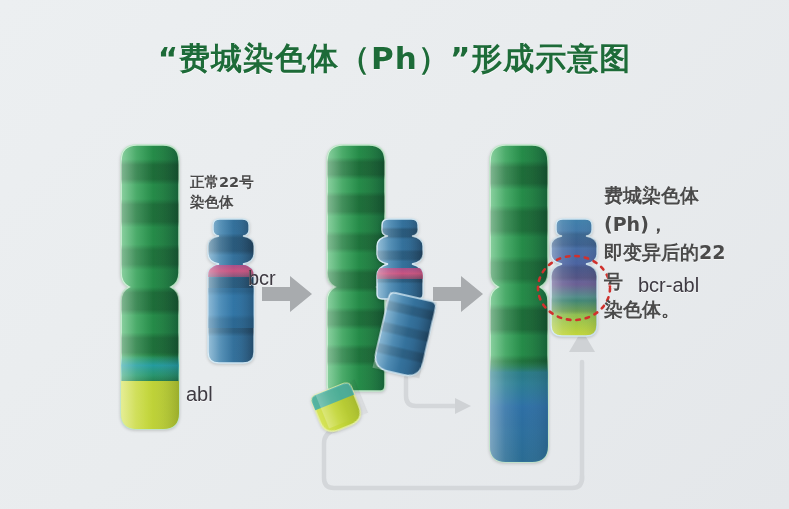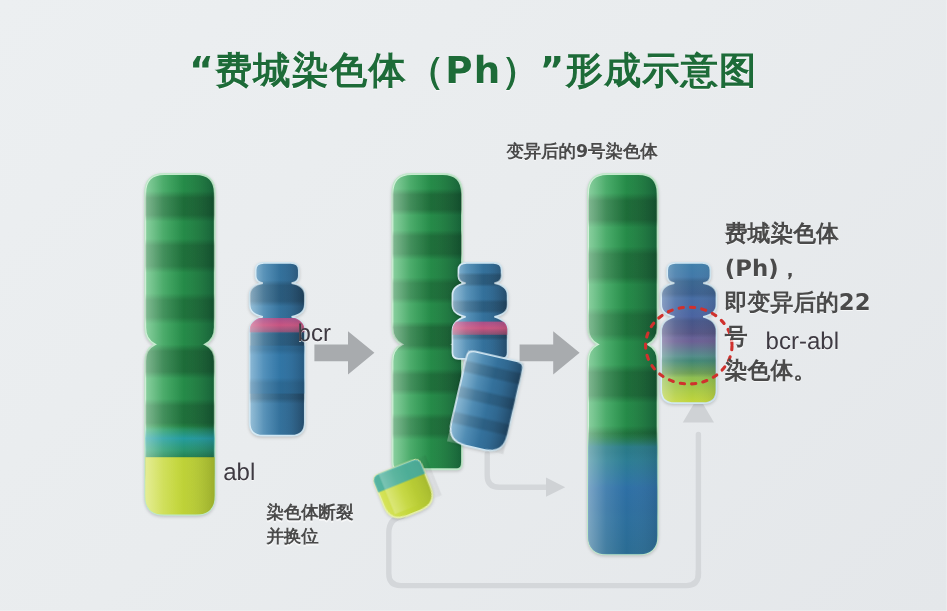--- a/index.html
+++ b/index.html
@@ -288,29 +288,28 @@
       <g clip-path="url(#clipPh)">
         <rect x="548" y="219" width="52" height="118" fill="url(#bands22)" opacity="0.7"></rect>
         <rect x="548" y="219" width="52" height="118" fill="url(#gloss)"></rect>
       </g>
     </g>
 
     <ellipse cx="574" cy="288" rx="36" ry="32" fill="none" stroke="#d0312d" stroke-width="2.6" stroke-dasharray="3.5 6" stroke-linecap="round"></ellipse>
   </svg>
 
 
-
-  <div class="abs lbl" id="lbl-chr9m">变异后的9号染色体</div>
+  <div class="abs lbl" id="lbl-chr22">正常22号
+染色体</div>
+
 
   <div class="abs lbl" id="lbl-ph">费城染色体(Ph)，
 即变异后的22号
 染色体。</div>
 
-  <div class="abs lbl" id="lbl-break">染色体断裂
-并换位</div>
 
   <div class="abs gene-lbl" id="lbl-bcr">bcr</div>
 
   <div class="abs gene-lbl" id="lbl-abl">abl</div>
 
   <div class="abs gene-lbl" id="lbl-bcrabl">bcr-abl</div>
 
 </div>
 
 </body></html>

